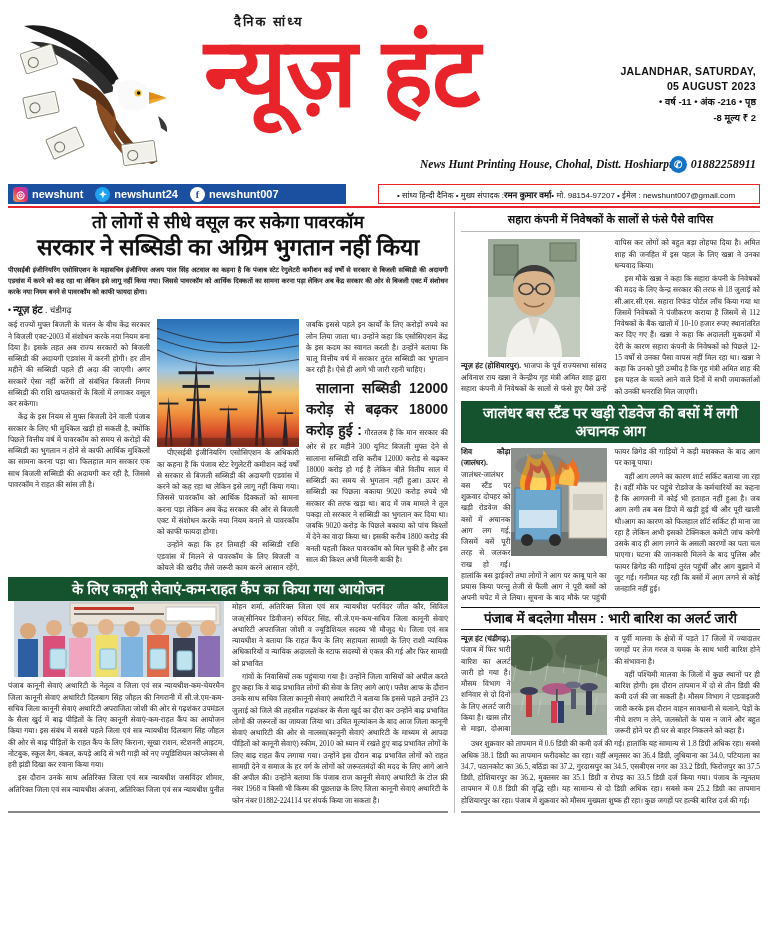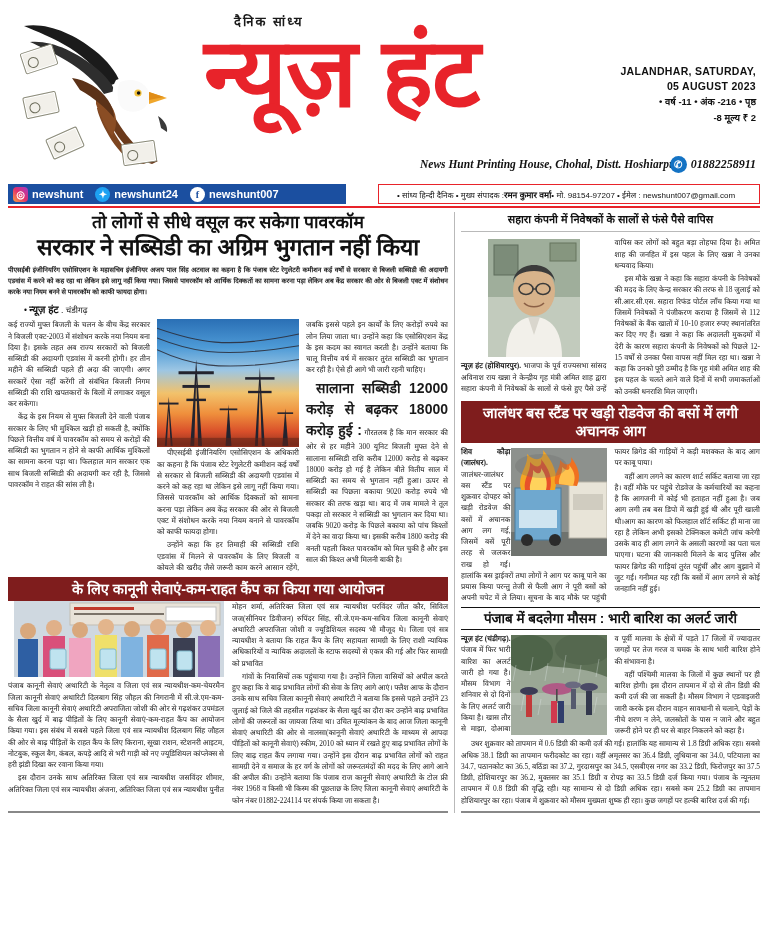--- a/index.html
+++ b/index.html
@@ -111,36 +111,36 @@
   .headline{
     font-family:"Liberation Sans", sans-serif;
     font-weight:bold; color:#111; text-align:center;
     line-height:1.22;
   }
   .hl-lead{ font-size:23px; letter-spacing:-0.2px; }
   .hl-sub{ font-size:17.5px; }
   .hl-r{ font-size:11px; line-height:1.3; }
   .hl-bar{
     font-family:"Liberation Sans", sans-serif; font-weight:bold;
-    font-size:14.5px; color:#fff; background:#7f1d1d;
+    font-size:14.5px; color:#fff; background:#14532d;
     text-align:center; padding:3px 18px; line-height:1.25;
   }
   .hl-band{
     font-family:"Liberation Sans", sans-serif; font-weight:bold;
     font-size:13.5px; color:#111; text-align:center;
     border-top:1.5px solid #111; border-bottom:1.5px solid #111;
     padding:2px 2px; line-height:1.3;
   }
   .standfirst{
     font-family:"Liberation Sans", sans-serif; font-weight:bold;
     font-size:6.6px; line-height:1.62; text-align:justify; color:#222;
     margin-top:4px;
   }
   .byline{
-    font-family:"Liberation Sans", sans-serif; font-size:8.5px; margin:5px 0 3px 16px;
+    font-family:"Liberation Sans", sans-serif; font-size:8.5px; margin:5px 0 3px 0;
   }
   .byline b{ font-size:10px; }
   .byline .dot{ color:#111; }
 
   .cols2{ column-count:2; column-gap:8px; }
   .cols3{ column-count:3; column-gap:7px; }
   p.body{
     font-family:"Liberation Serif", serif;
     font-size:7.4px; line-height:1.52; text-align:justify; color:#1a1a1a;
     text-indent:10px; margin-bottom:2px;

